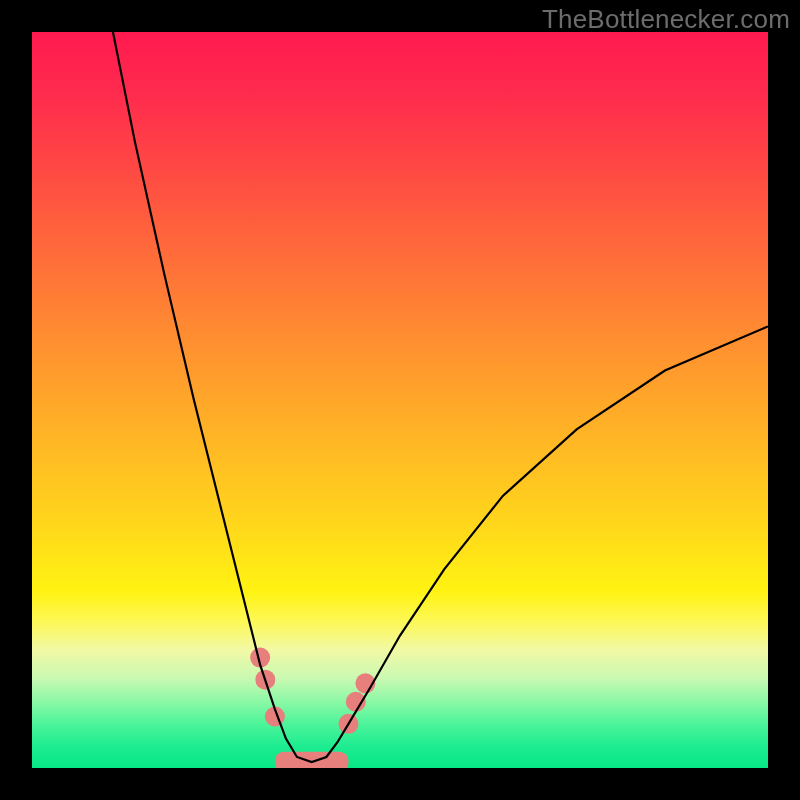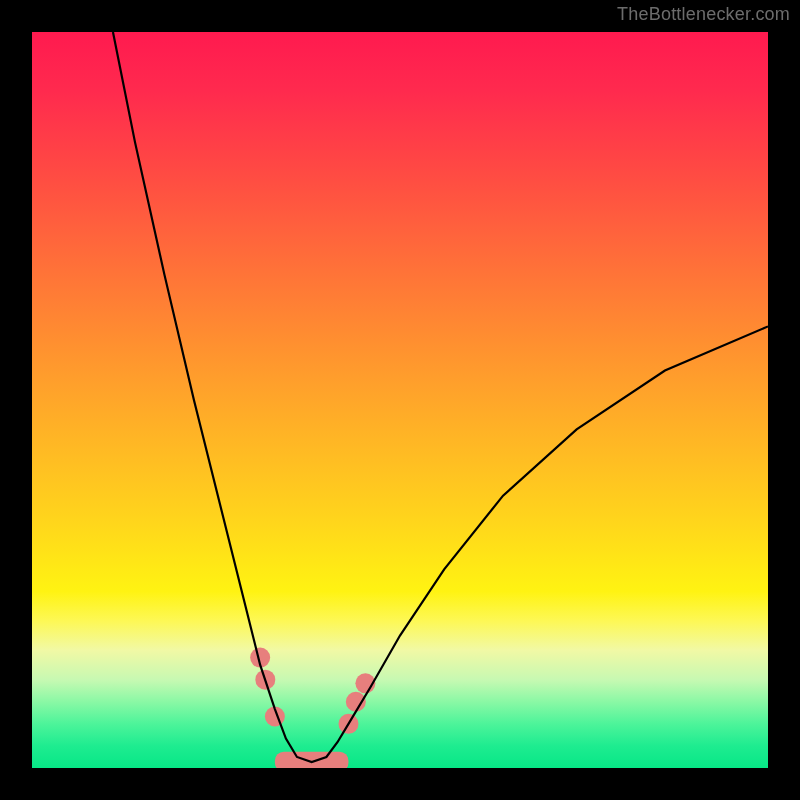--- a/index.html
+++ b/index.html
@@ -57,21 +57,21 @@
     left: 0;
     top: 0;
     width: 100%;
     height: 100%;
   }
   .watermark {
     position: absolute;
     top: 4px;
     right: 10px;
     color: #6c6c6c;
-    font-size: 18px;
+    font-size: 26px;
     letter-spacing: 0.2px;
     font-weight: 400;
   }
 </style>
 </head>
 <body>
 
 <div class="frame">
 
   <div class="plot-area">

